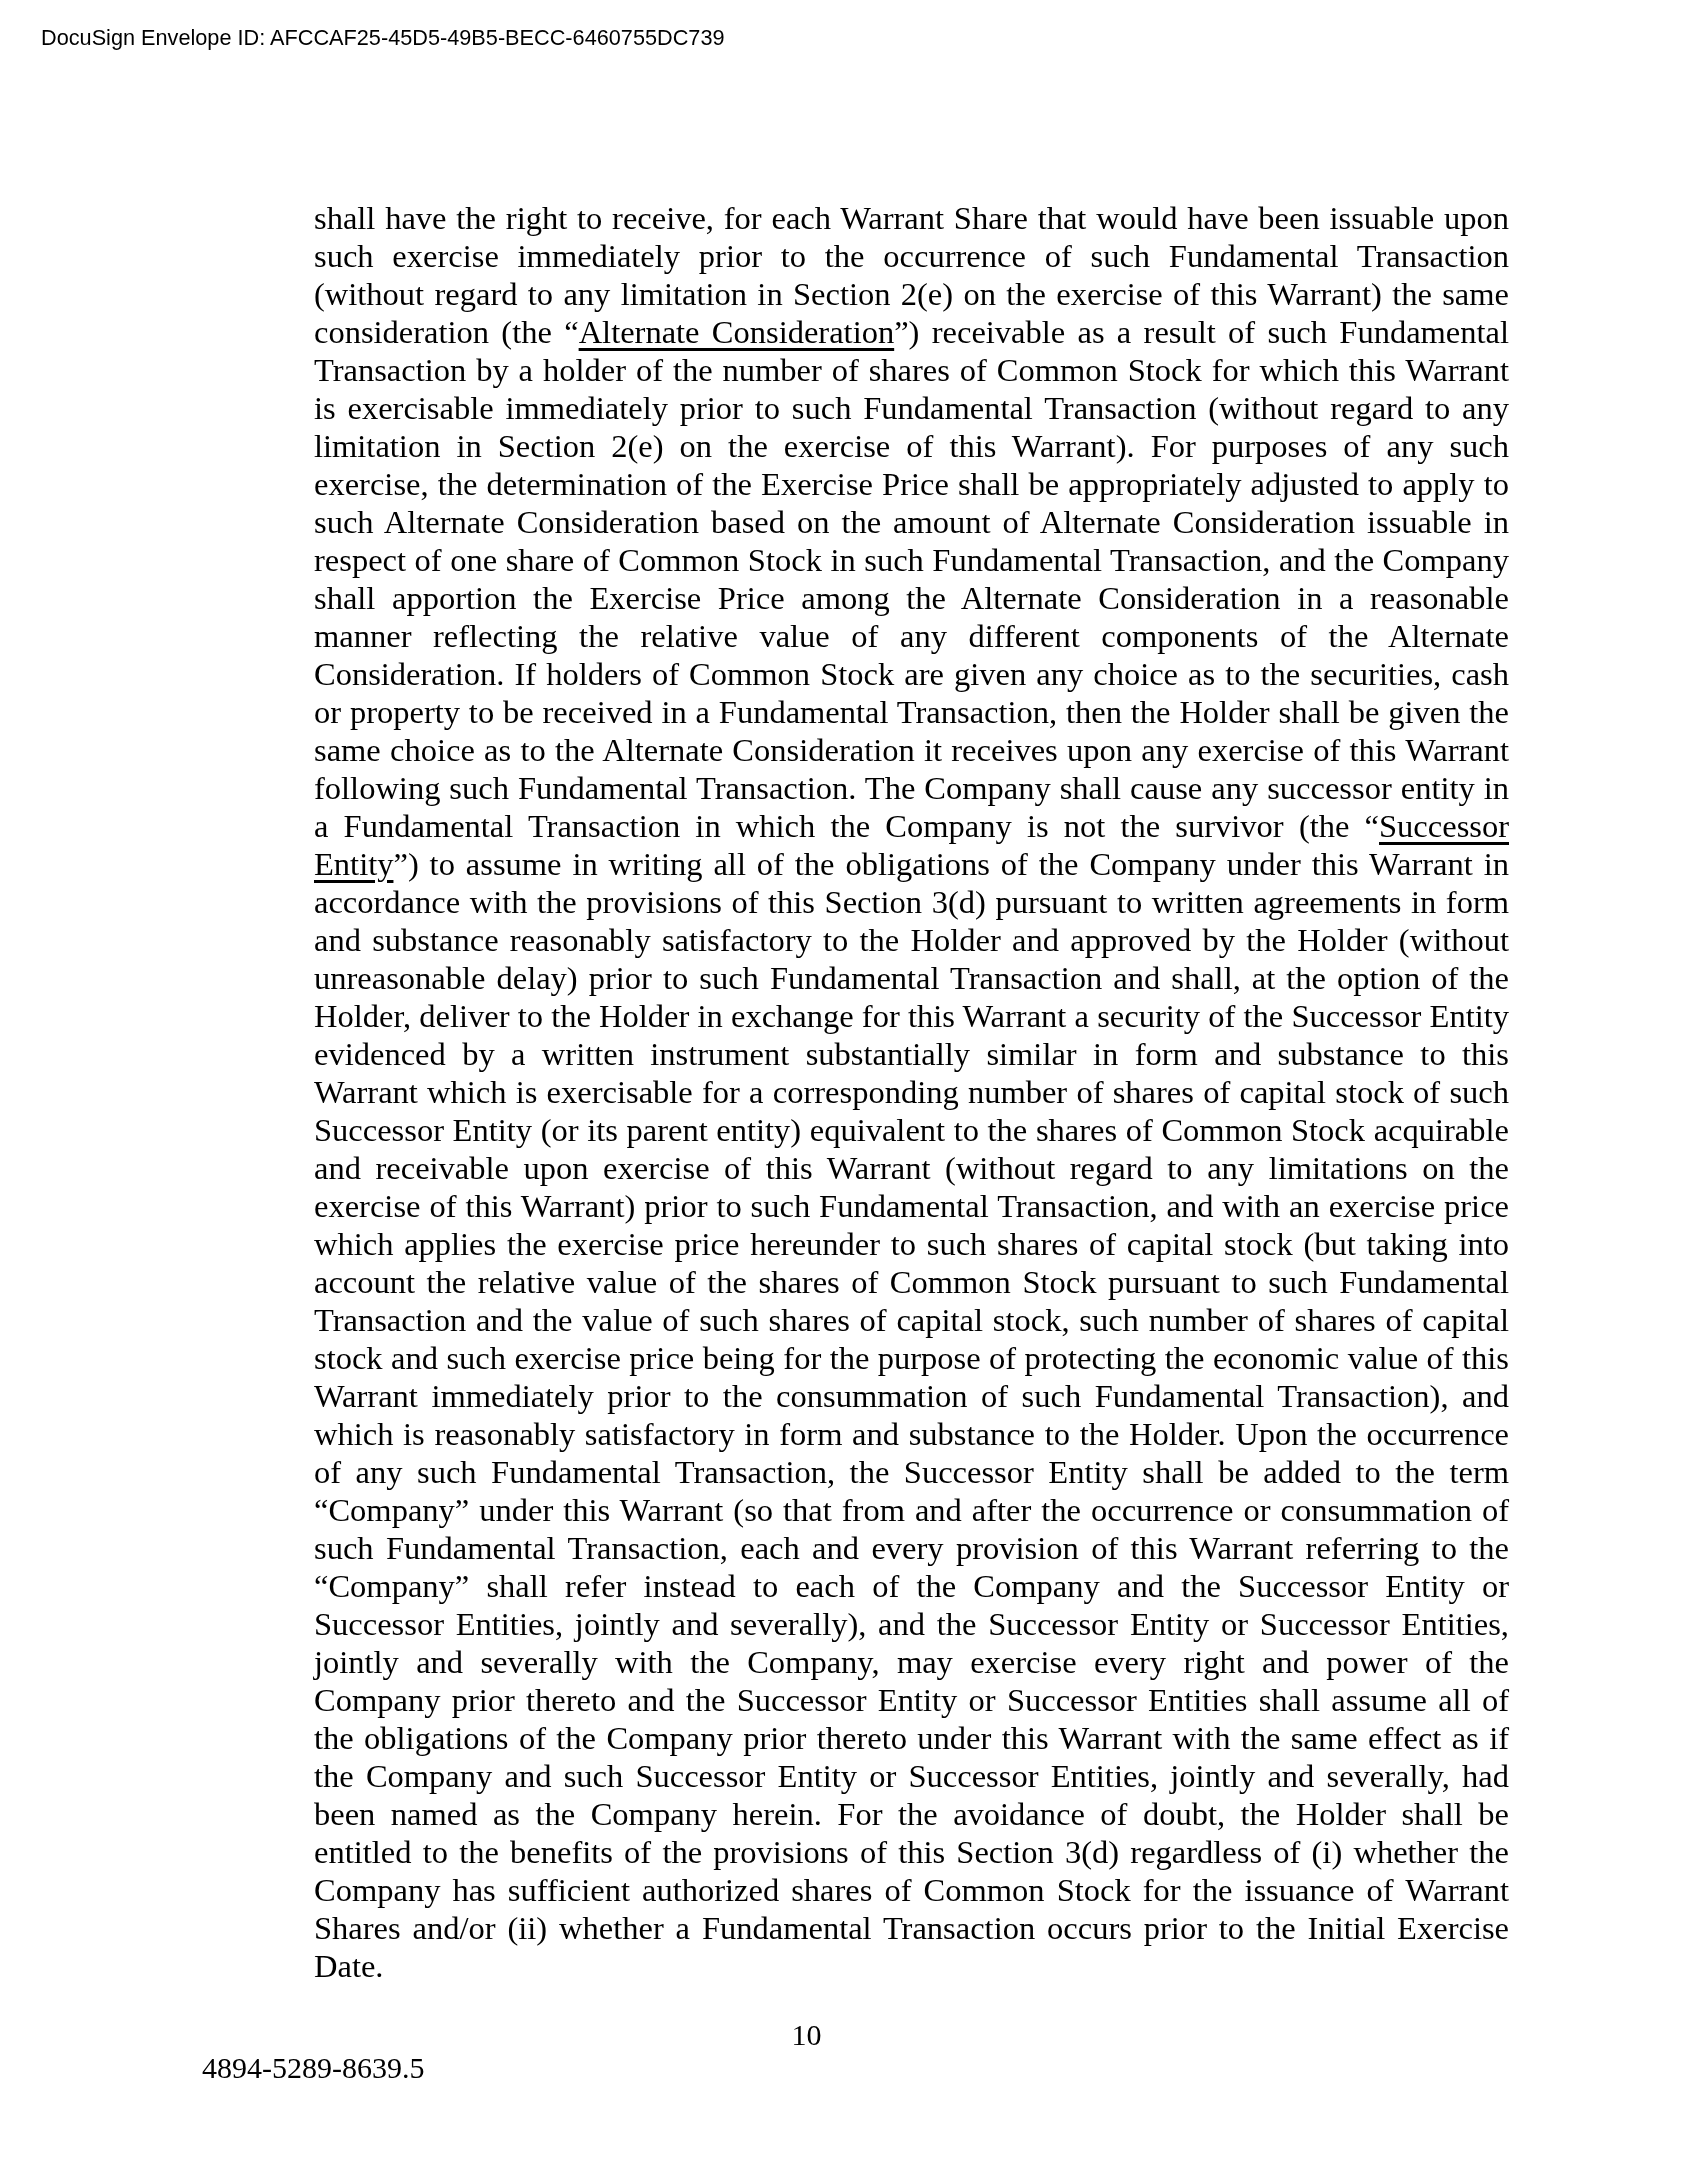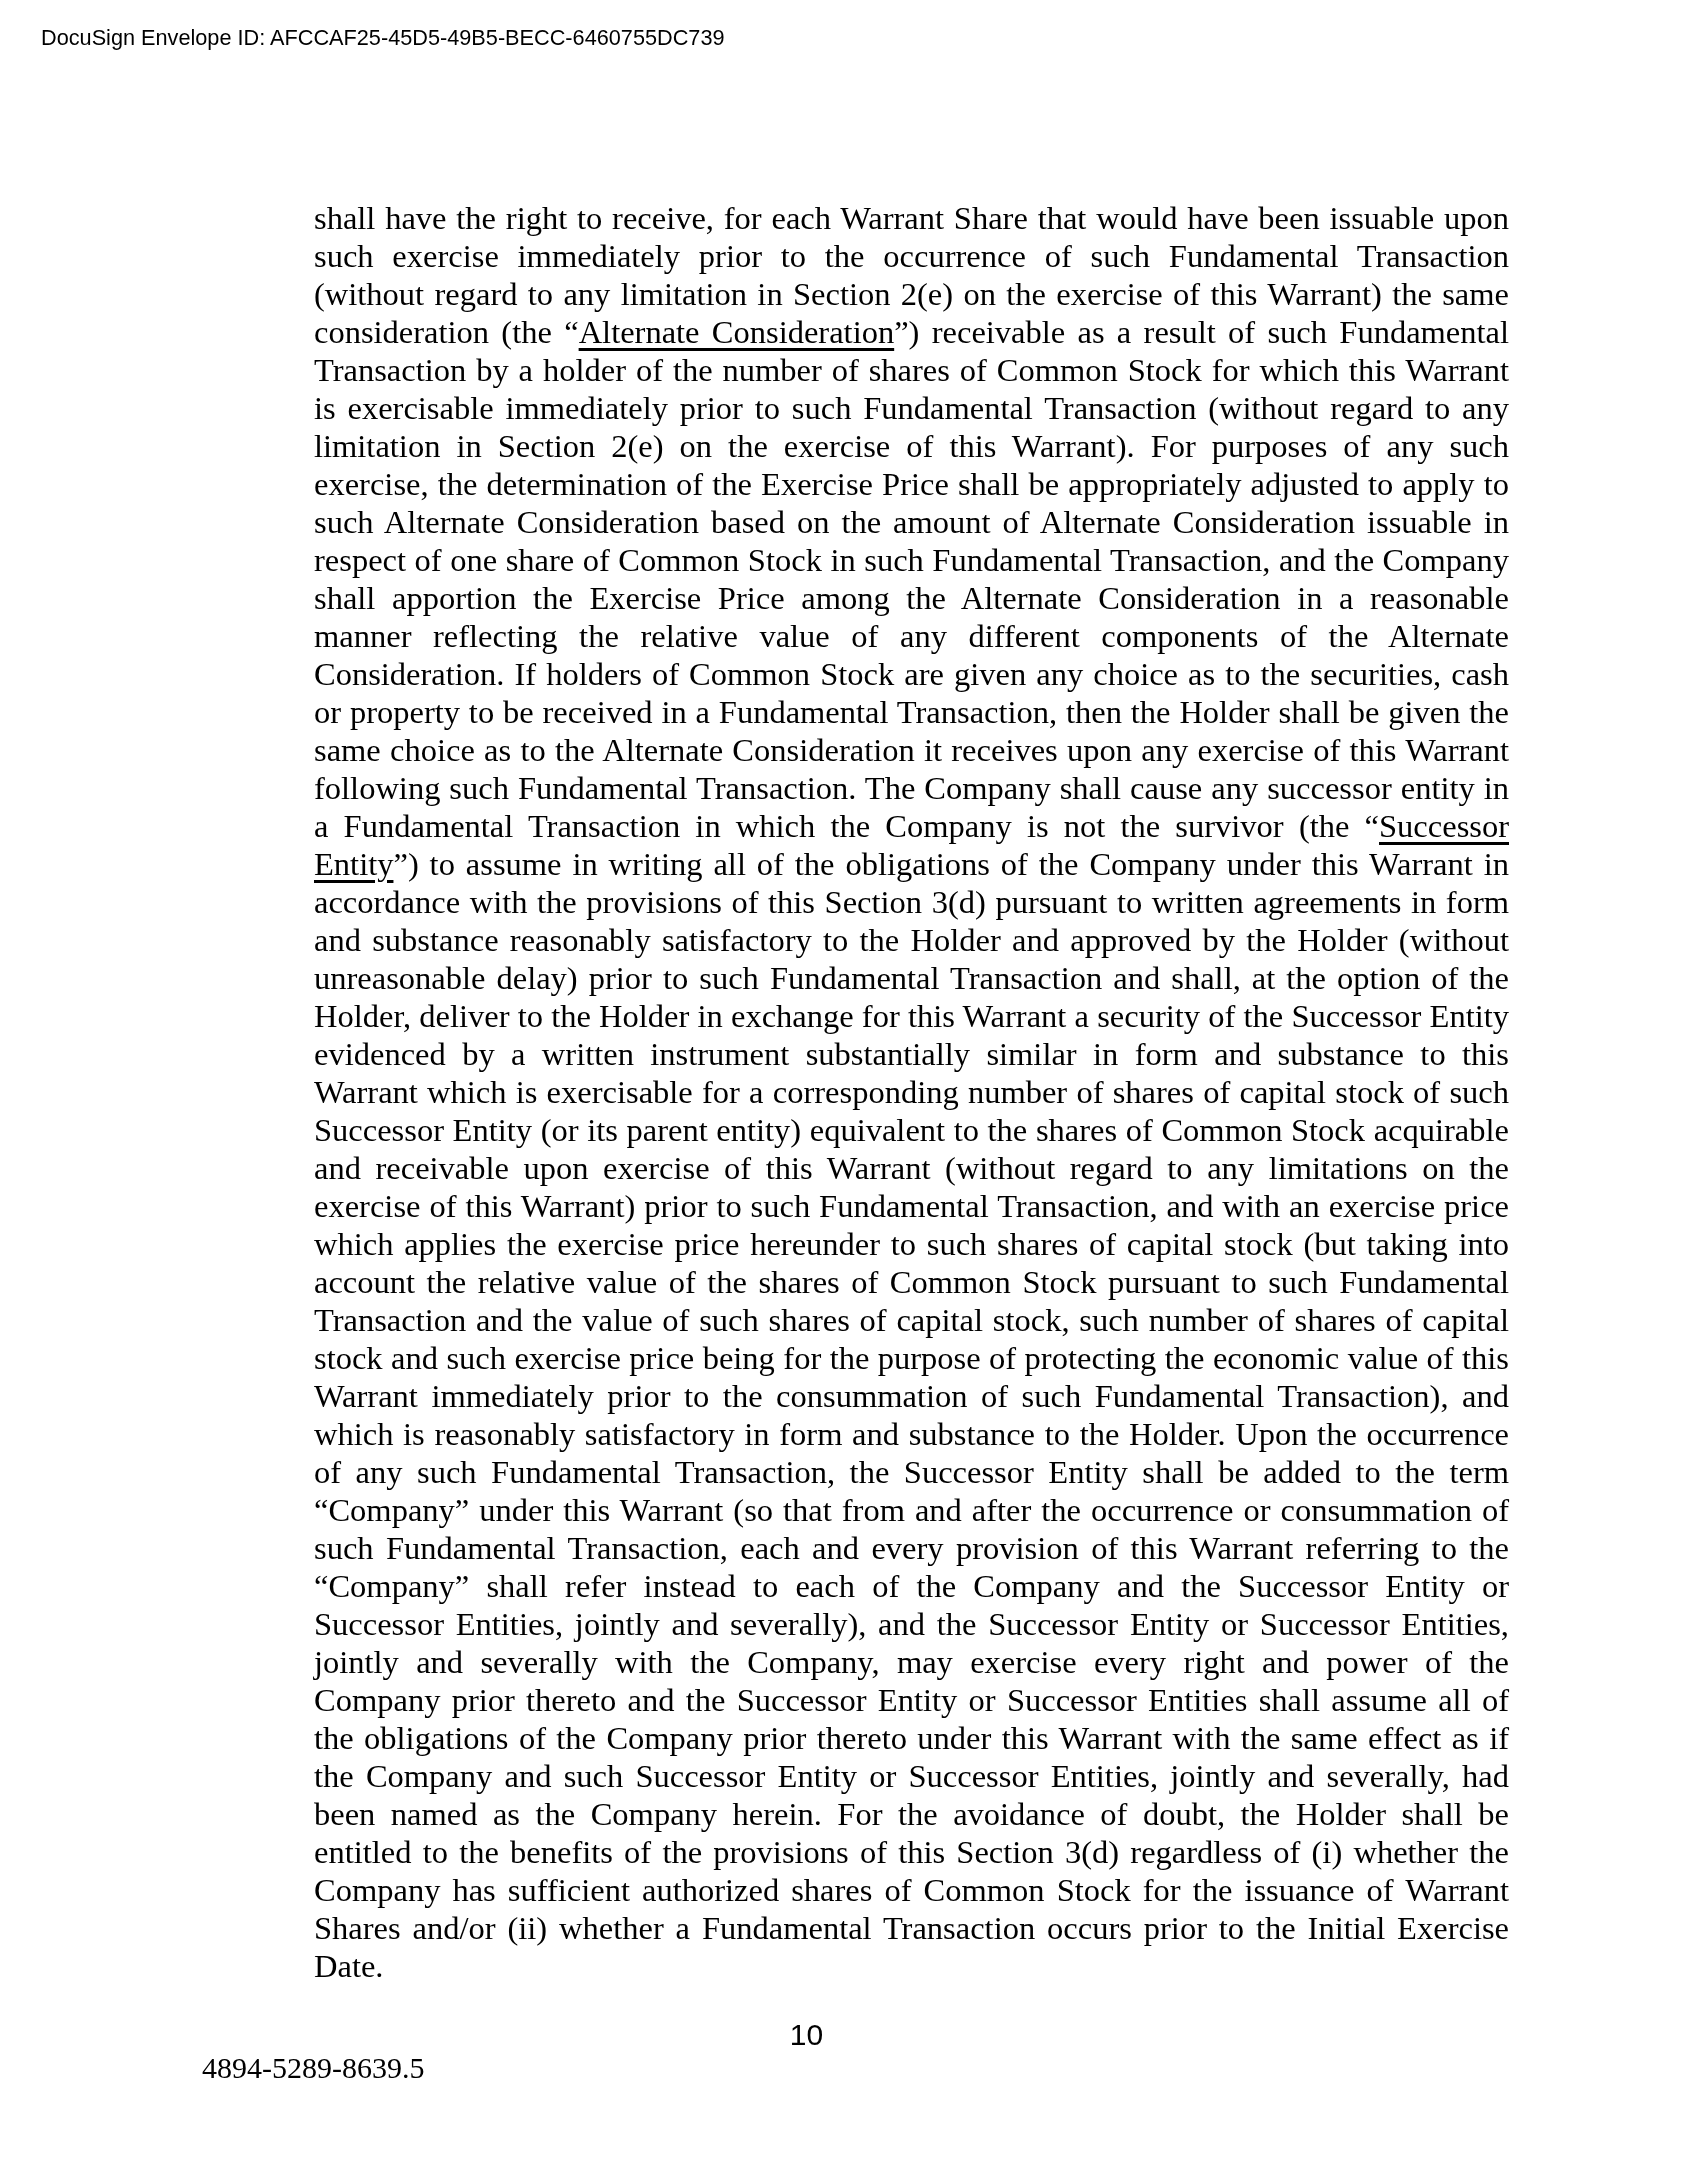--- a/index.html
+++ b/index.html
@@ -41,21 +41,21 @@
     text-decoration: underline;
     text-decoration-thickness: 3px;
     text-underline-offset: 5.4px;
   }
   .page-number {
     position: absolute;
     left: 0;
     top: 2018px;
     width: 1613px;
     text-align: center;
-    font-family: Liberation Sans, sans-serif;
+    font-family: Liberation Serif, serif;
     font-size: 30px;
     color: #000000;
   }
   .doc-number {
     position: absolute;
     left: 202px;
     top: 2051px;
     font-family: "Liberation Serif", serif;
     font-size: 30px;
     color: #000000;

